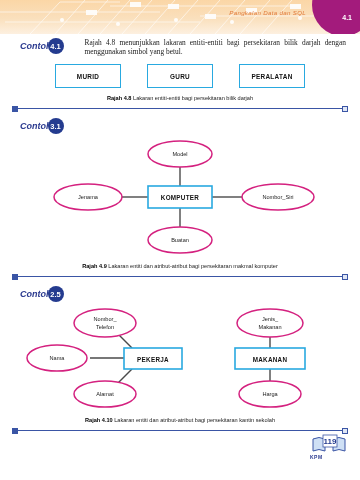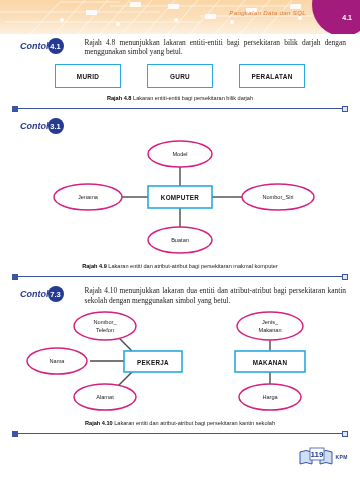--- a/index.html
+++ b/index.html
@@ -83,22 +83,22 @@
   .divider .cap.r{right:0;background:#dfe6f5;}
 
   
   .er{position:relative;margin-top:4px;}
   .er svg{display:block;margin:0 auto;}
   .er .ent-txt{font-size:6.3px;font-weight:bold;fill:#111;letter-spacing:.3px;}
   .er .att-txt{font-size:5.6px;fill:#222;}
 
   
   .footer{
-    position:absolute;bottom:12px;right:12px;
-    display:flex;align-items:center;
+    position:absolute;bottom:20px;right:12px;
+    display:flex;flex-direction:column;align-items:flex-start;
   }
   .pagenum-wrap{position:relative;width:38px;height:22px;}
   .kpm{font-size:5px;color:#2b3a8f;font-weight:bold;letter-spacing:.5px;margin-top:-1px;}
 </style>
 </head>
 <body>
 
 <div class="page">
 
   <div class="banner">
@@ -206,22 +206,21 @@
       <div class="divider">
         <div class="line"></div>
         <div class="cap l"></div>
         <div class="cap r"></div>
       </div>
     </div>
 
     <div class="example">
       <div class="ex-head">
         <span class="contoh-word">Contoh</span>
-        <span class="contoh-badge">7.3</span>
-        <span class="ex-text">Rajah 4.10 menunjukkan lakaran dua entiti dan atribut-atribut bagi persekitaran kantin sekolah dengan menggunakan simbol yang betul.</span>
+        <span class="contoh-badge">2.5</span>
       </div>
 
       <div class="er">
         <svg width="320" height="104" viewBox="0 0 320 104">
 
           <g stroke="#4a4a4a" stroke-width="1.4">
             <line x1="97" y1="27" x2="112" y2="42"></line>
             <line x1="97" y1="78" x2="112" y2="63"></line>
             <line x1="70" y1="52" x2="104" y2="52"></line>
           </g>

